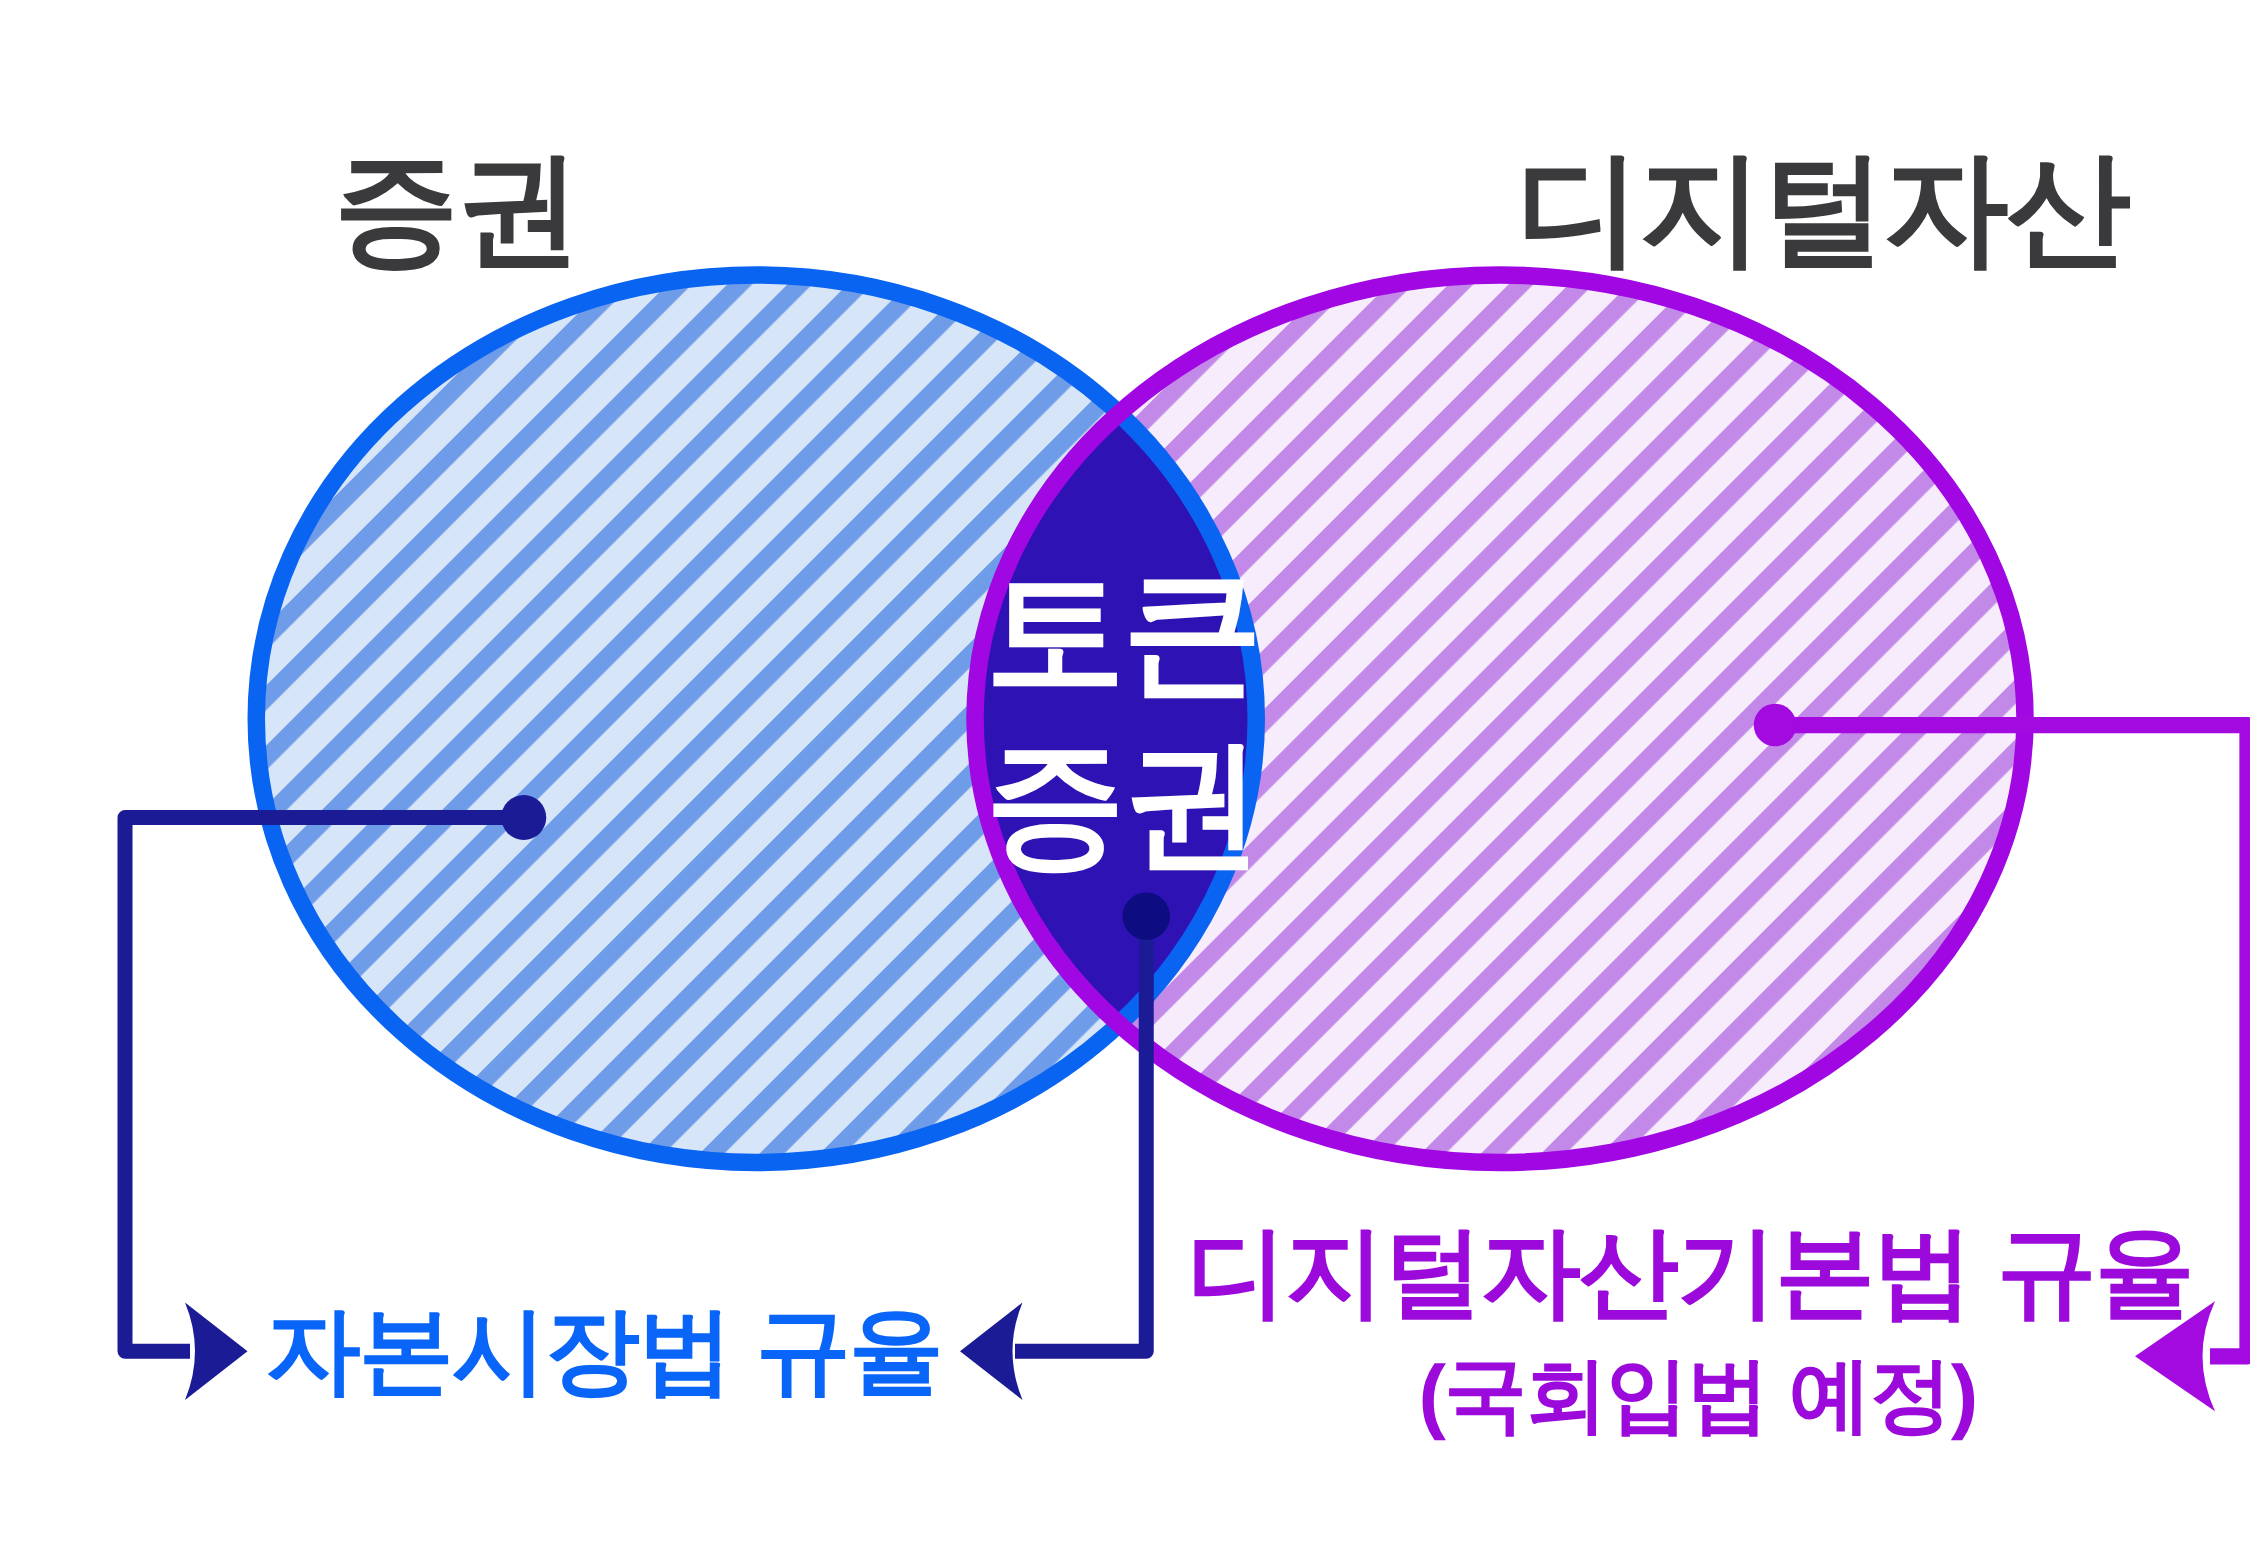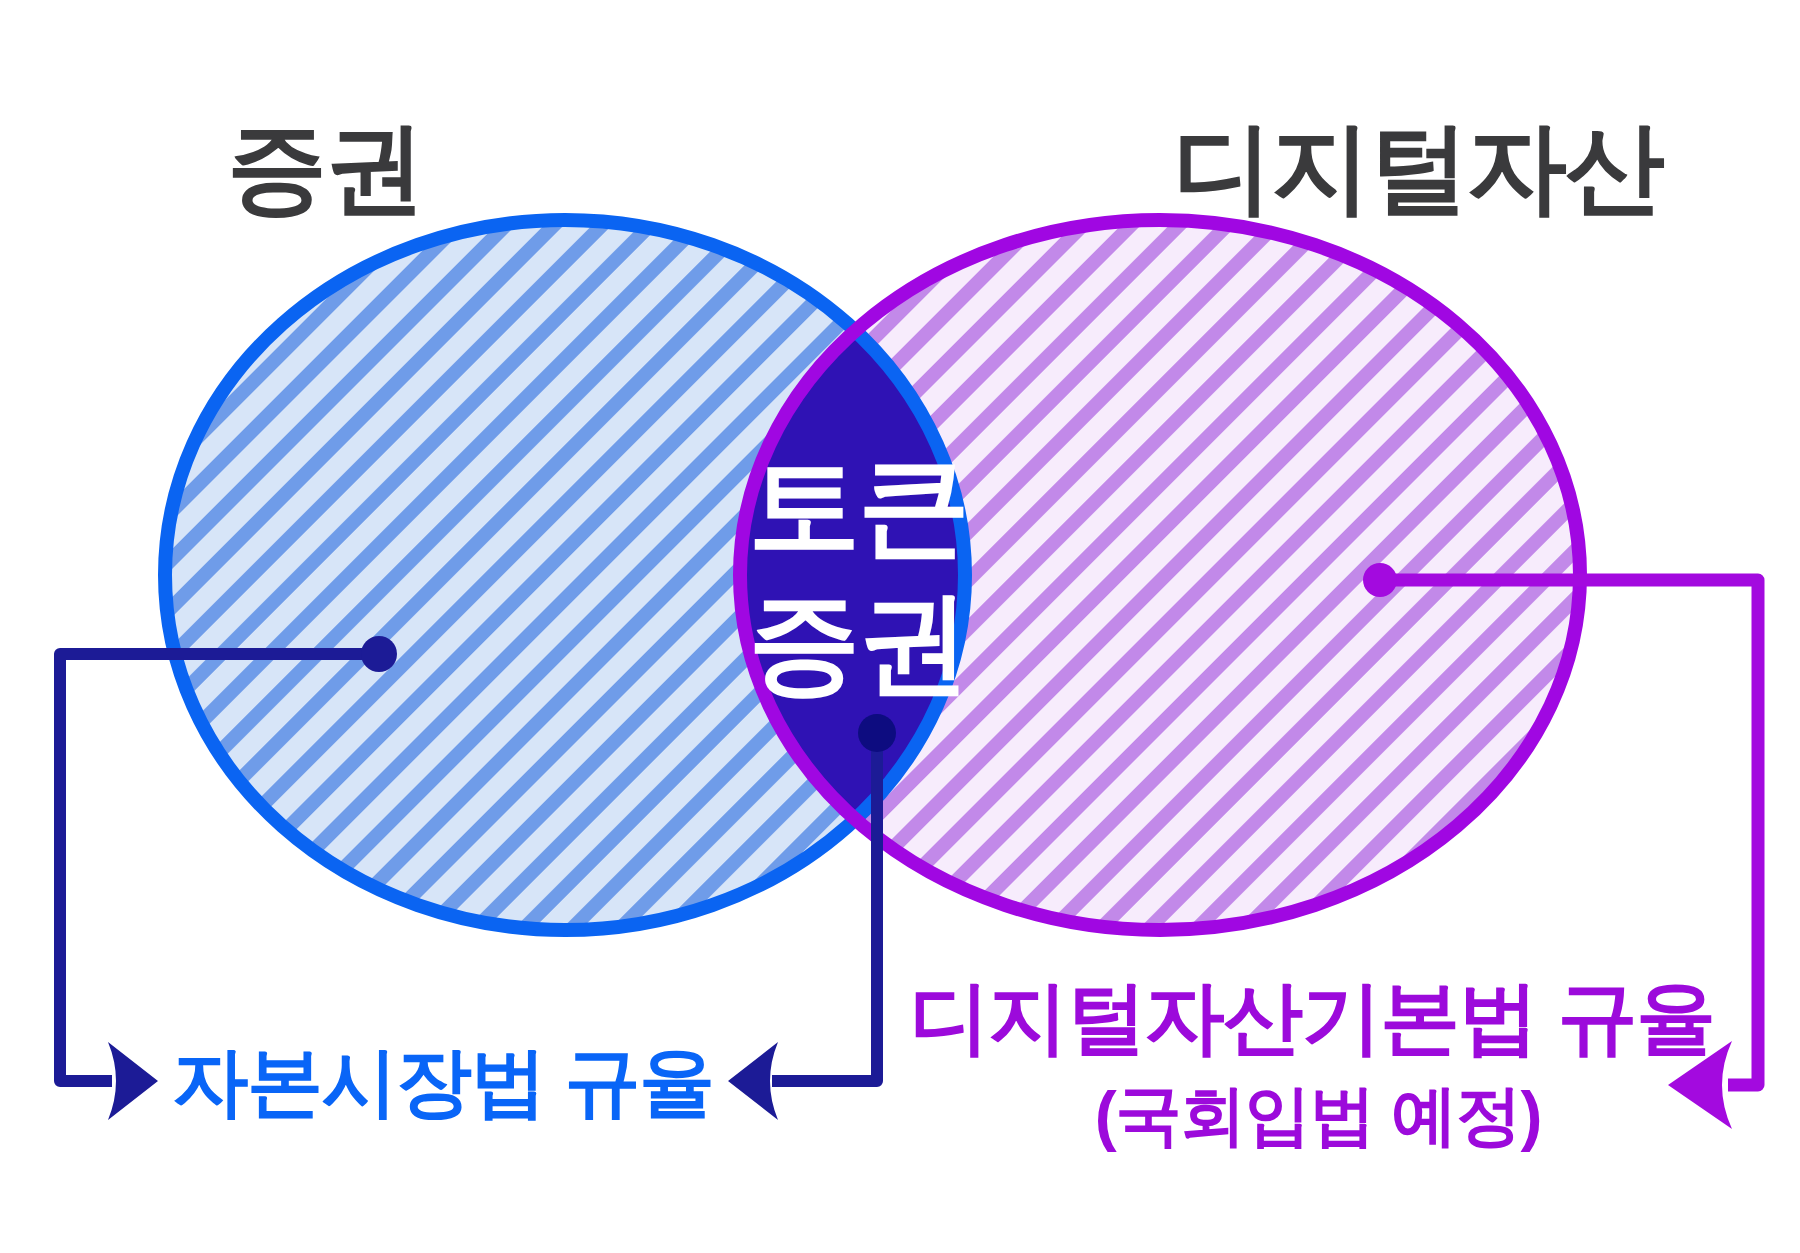--- a/index.html
+++ b/index.html
@@ -8,20 +8,21 @@
     background: #ffffff;
     width: 1800px;
     height: 1253px;
     overflow: hidden;
     font-family: "Liberation Sans", sans-serif;
   }
   .stage {
     position: relative;
     width: 1448px;
     height: 1253px;
+    margin-left: 40px;
   }
   svg { display: block; }
   text {
     font-family: "Liberation Sans", "DejaVu Sans", sans-serif;
     font-weight: 800;
     letter-spacing: -0.02em;
   }
   .title-text   { font-size: 100px; fill: #3A3A3C; }
   .lens-text    { font-size: 112px; fill: #ffffff; }
   .caption-blue { font-size: 76px;  fill: #0965F7; }

